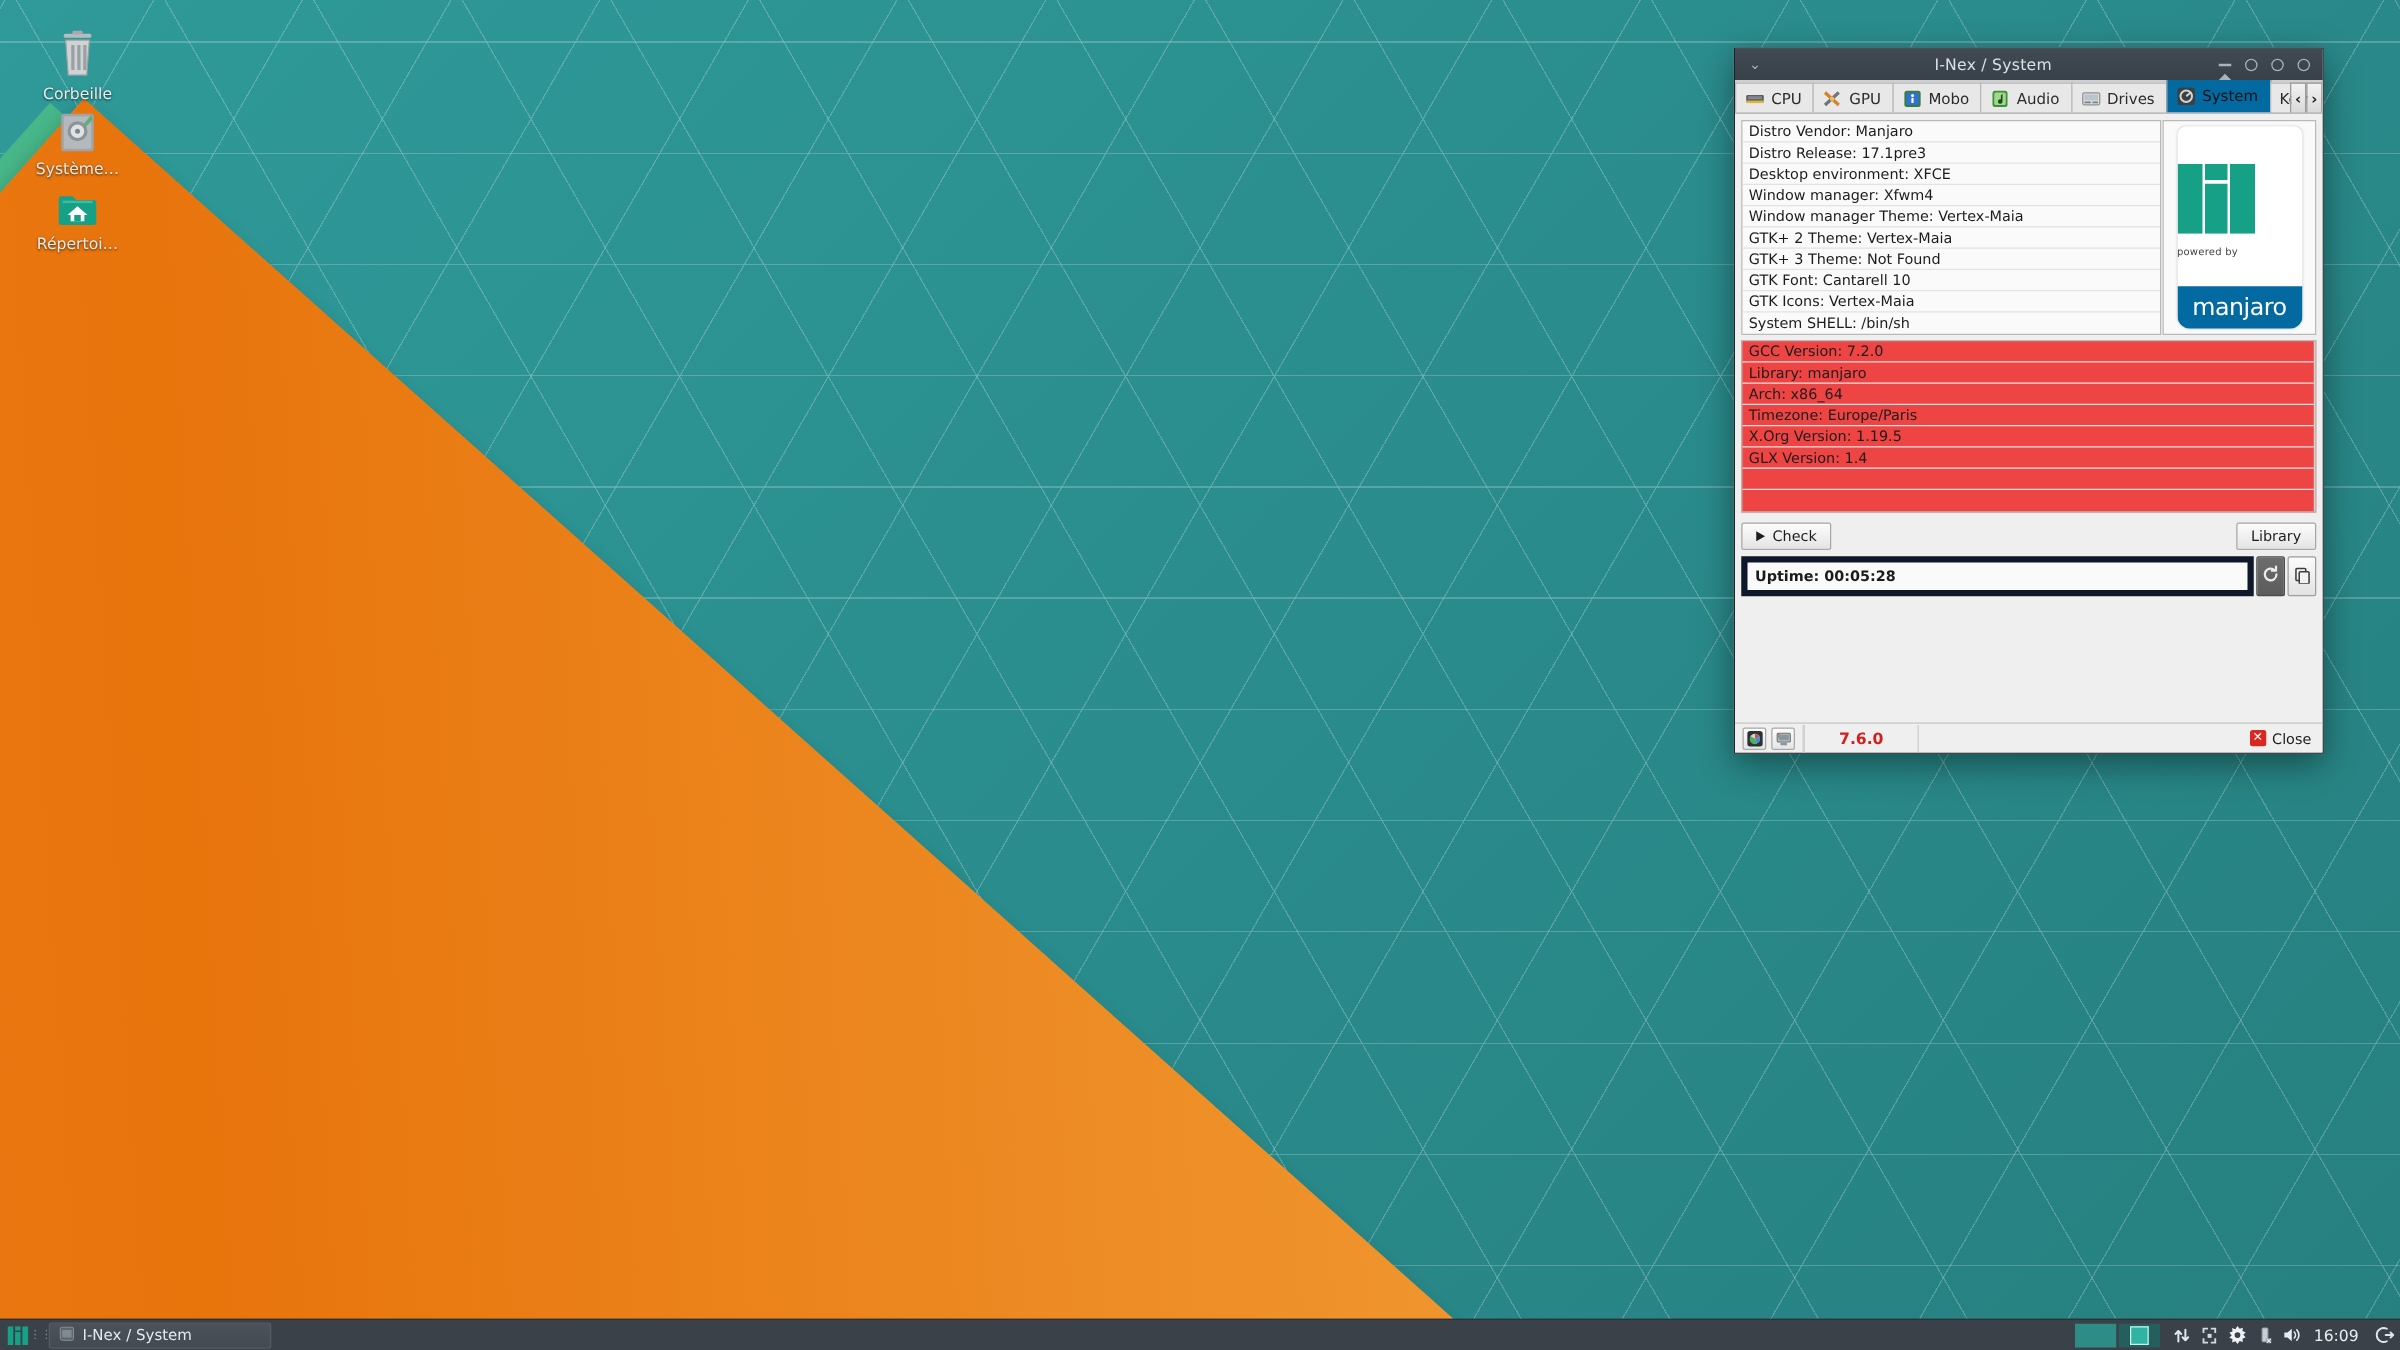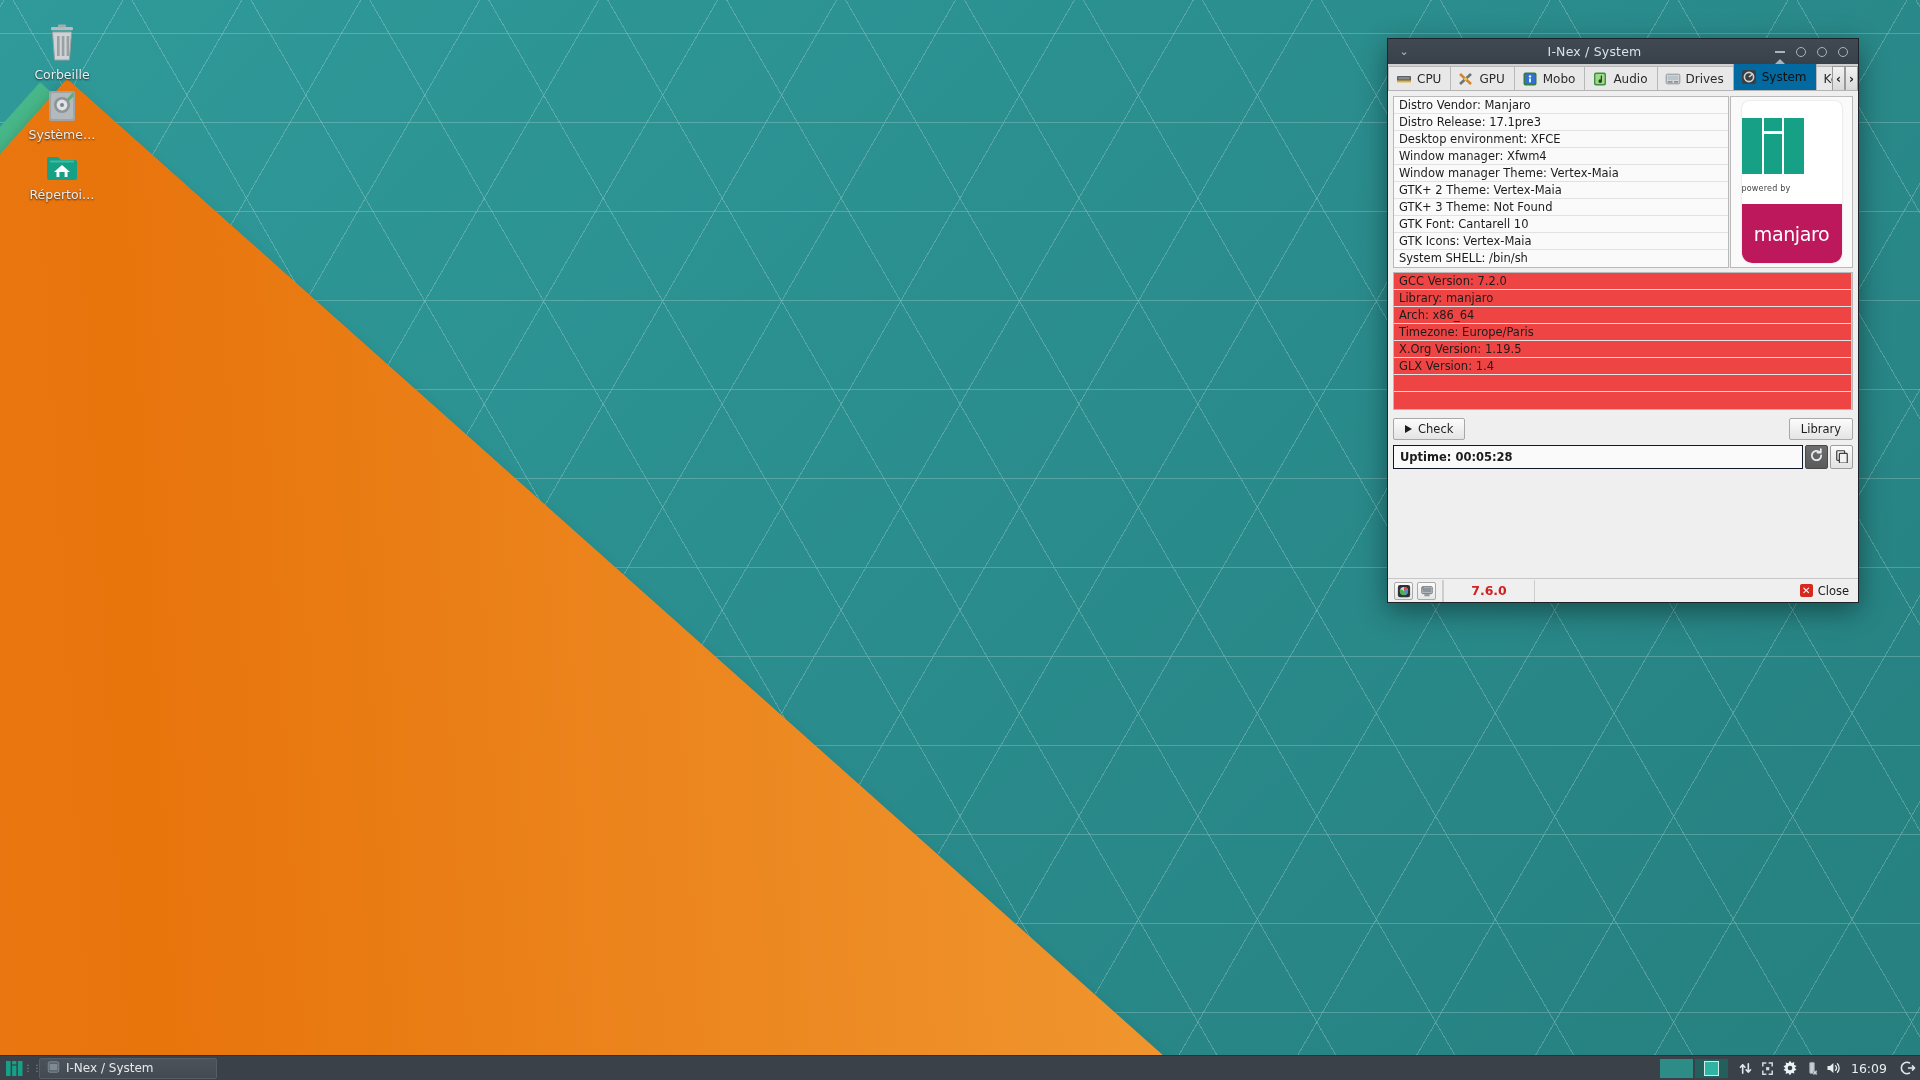--- a/index.html
+++ b/index.html
@@ -186,21 +186,21 @@
     background: #ffffff;
     border-radius: 7px 7px 10px 10px;
     overflow: hidden;
     display: flex; flex-direction: column;
     box-shadow: 0 0 2px rgba(0,0,0,.18);
   }
   .logo-top { flex: 1; display:flex; flex-direction: column; justify-content:center; padding-top: 6px;}
   .logo-mark { display:block; }
   .logo-pb { font-size: 8px; color: #444; margin-top: 7px; letter-spacing:.2px;}
   .logo-bot {
-    height: 59px; background: #be185d;
+    height: 34px; background: #0369a1;
     display:flex; align-items:center; justify-content:center;
     border-radius: 0 0 8px 8px;
   }
   .logo-bot span { color:#fff; font-size: 19px; letter-spacing:-.4px; }
 
   .grid2 {
     display: flex;
     background: #ef4444;
     border: 1px solid #b9b9b9;
   }
@@ -224,21 +224,21 @@
     cursor: pointer;
     display:flex; align-items:center; gap:6px;
   }
   .playtri {
     width:0;height:0;border-left:7px solid #1d1d1d;
     border-top:4.5px solid transparent;border-bottom:4.5px solid transparent;
   }
   .uptimerow { display:flex; align-items: stretch; gap: 2px; padding-bottom: 4px;}
   .uptimefield {
     flex: 1;
-    background: #fafafa; border: 1px solid #0f172a;
+    background: #fafafa; border: 5px solid #0f172a;
     font-size: 11.5px; font-weight: bold; color:#1b1b1b;
     padding: 3px 6px; line-height: 16px;
   }
   .sqbtn {
     width: 23px;
     border: 1px solid #9d9d9d; border-radius: 2px;
     display:flex; align-items:center; justify-content:center;
     background: linear-gradient(180deg,#fbfbfb,#e2e2e2);
     cursor:pointer;
   }

